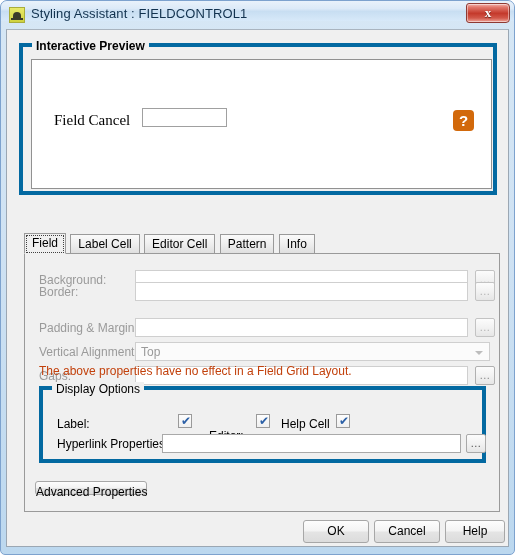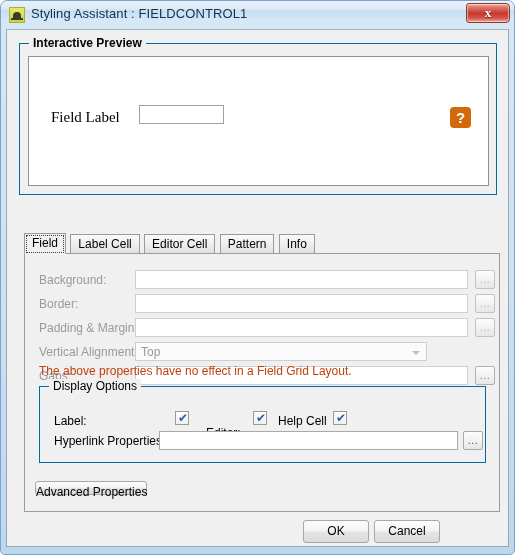--- a/index.html
+++ b/index.html
@@ -92,21 +92,21 @@
     height: 518px;
     background: #f0f0f0;
     border: 1px solid #9ba7b3;
     border-top: 1px solid #a9b4bf;
     box-sizing: border-box;
   }
 
   
   .groupbox {
     position: absolute;
-    border: 1px solid #0369a1;
+    border: 4px solid #0369a1;
     box-sizing: border-box;
     text-decoration: underline;
   }
   .groupbox > .gb-title {
     position: absolute;
     top: -8px;
     left: 9px;
     background: #f0f0f0;
     padding: 0 4px;
     font-size: 12px;
@@ -239,21 +239,21 @@
     line-height: 16px;
     font-size: 11px;
     color: #b4b4b4;
     letter-spacing: .5px;
   }
   .ellipsis-btn.enabled { color: #8a8a8a; border-color: #b0b0b0; }
 
   .combo {
     position: absolute;
     left: 110px; top: 0;
-    width: 292px; height: 19px;
+    width: 355px; height: 19px;
     background: #fbfbfb;
     border: 1px solid #cfcfcf;
     box-sizing: border-box;
   }
   .combo .cval {
     position: absolute;
     left: 5px; top: 2px;
     font-size: 12px;
     color: #9a9a9a;
   }
@@ -372,21 +372,21 @@
     <div id="close-button">
       <div class="x">x</div>
     </div>
   </div>
 
   <div id="client">
 
     <div class="groupbox" id="preview-group">
       <div class="gb-title bold">Interactive Preview</div>
       <div id="preview-panel">
-        <div id="preview-field-label">Field Label</div>
+        <div id="preview-field-label">Field Cancel</div>
         <div id="preview-input"></div>
         <div id="preview-help-icon">
           <span>?</span>
         </div>
       </div>
     </div>
 
     <div id="tabstrip">
       <div class="tab selected">
         <span class="focusring"></span>
@@ -407,21 +407,21 @@
     </div>
 
     <div id="tabpanel">
 
       <div class="prop-row" style="top:16px;">
         <div class="prop-label">Background:</div>
         <div class="prop-input"></div>
         <div class="ellipsis-btn" style="left:450px;">...</div>
       </div>
 
-      <div class="prop-row" style="top:40px;">
+      <div class="prop-row" style="top:28px;">
         <div class="prop-label">Border:</div>
         <div class="prop-input"></div>
         <div class="ellipsis-btn" style="left:450px;">...</div>
       </div>
 
       <div class="prop-row" style="top:64px;">
         <div class="prop-label">Padding &amp; Margin:</div>
         <div class="prop-input"></div>
         <div class="ellipsis-btn" style="left:450px;">...</div>
       </div>
@@ -465,15 +465,16 @@
         <div id="hyperlink-label">Hyperlink Properties</div>
         <div id="hyperlink-input"></div>
         <div id="hyperlink-ellipsis">...</div>
       </div>
 
       <div class="btn" id="advanced-properties">Advanced Properties</div>
     </div>
 
     <div class="btn" id="ok-button">OK</div>
     <div class="btn" id="cancel-button">Cancel</div>
+    <div class="btn" id="help-button">Help</div>
 
   </div>
 </div>
 
 </body></html>

